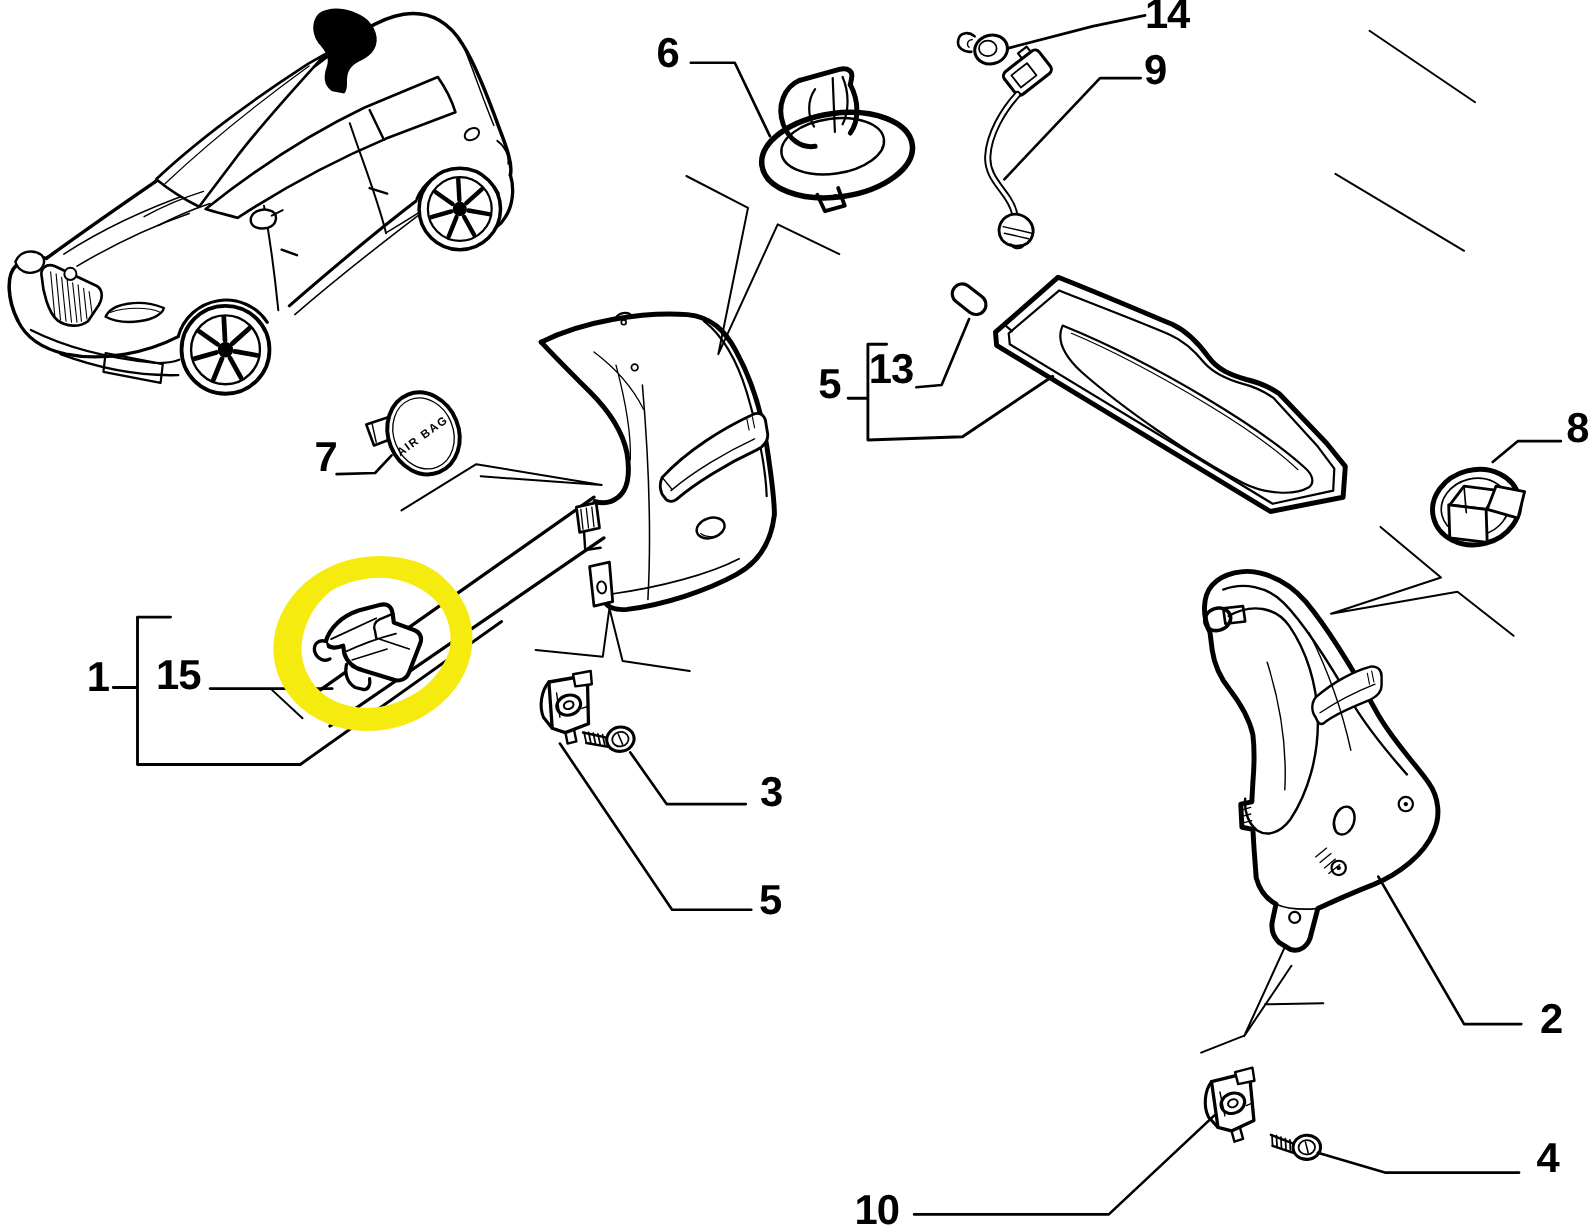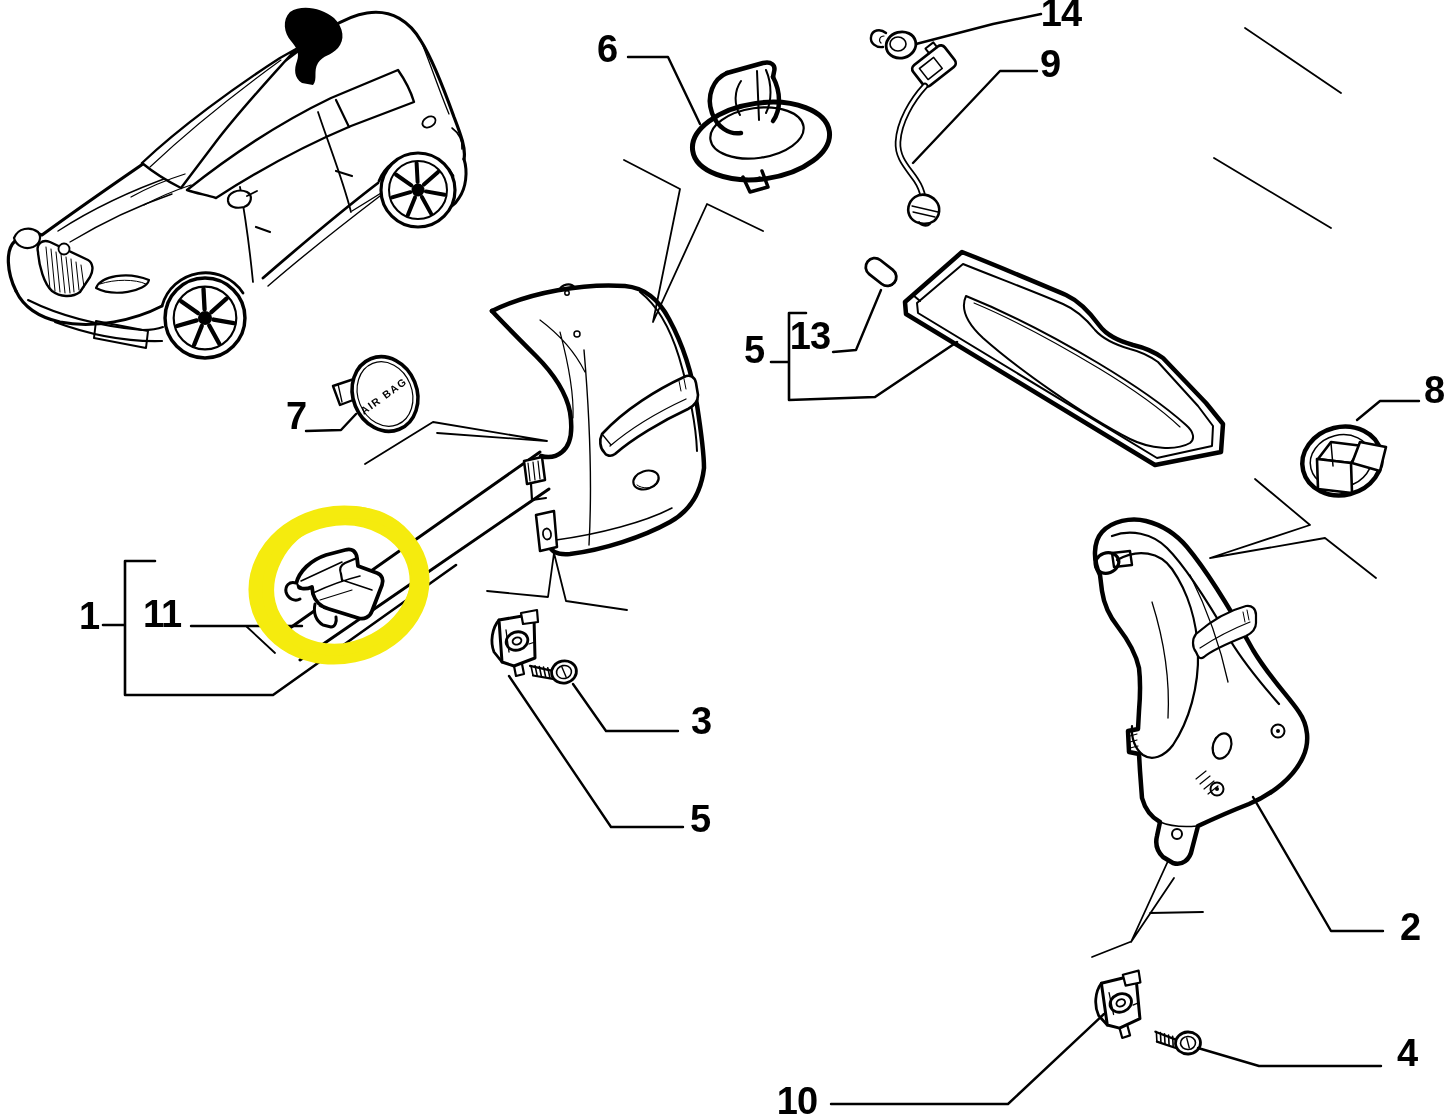--- a/index.html
+++ b/index.html
@@ -252,17 +252,17 @@
   <div class="callout" style="left:89px;top:616px">1</div>
   <div class="callout" style="left:1410px;top:927px">2</div>
   <div class="callout" style="left:701px;top:721px">3</div>
   <div class="callout" style="left:1407px;top:1053px">4</div>
   <div class="callout" style="left:700px;top:819px">5</div>
   <div class="callout" style="left:607px;top:49px">6</div>
   <div class="callout" style="left:296px;top:416px">7</div>
   <div class="callout" style="left:1434px;top:390px">8</div>
   <div class="callout" style="left:1050px;top:64px">9</div>
   <div class="callout" style="left:797px;top:1101px">10</div>
-  <div class="callout" style="left:162px;top:614px">11</div>
+  <div class="callout" style="left:162px;top:614px">15</div>
   <div class="callout" style="left:754px;top:350px">5</div>
   <div class="callout" style="left:810px;top:336px">13</div>
   <div class="callout" style="left:1061px;top:13px">14</div>
 </div>
 
 </body></html>

